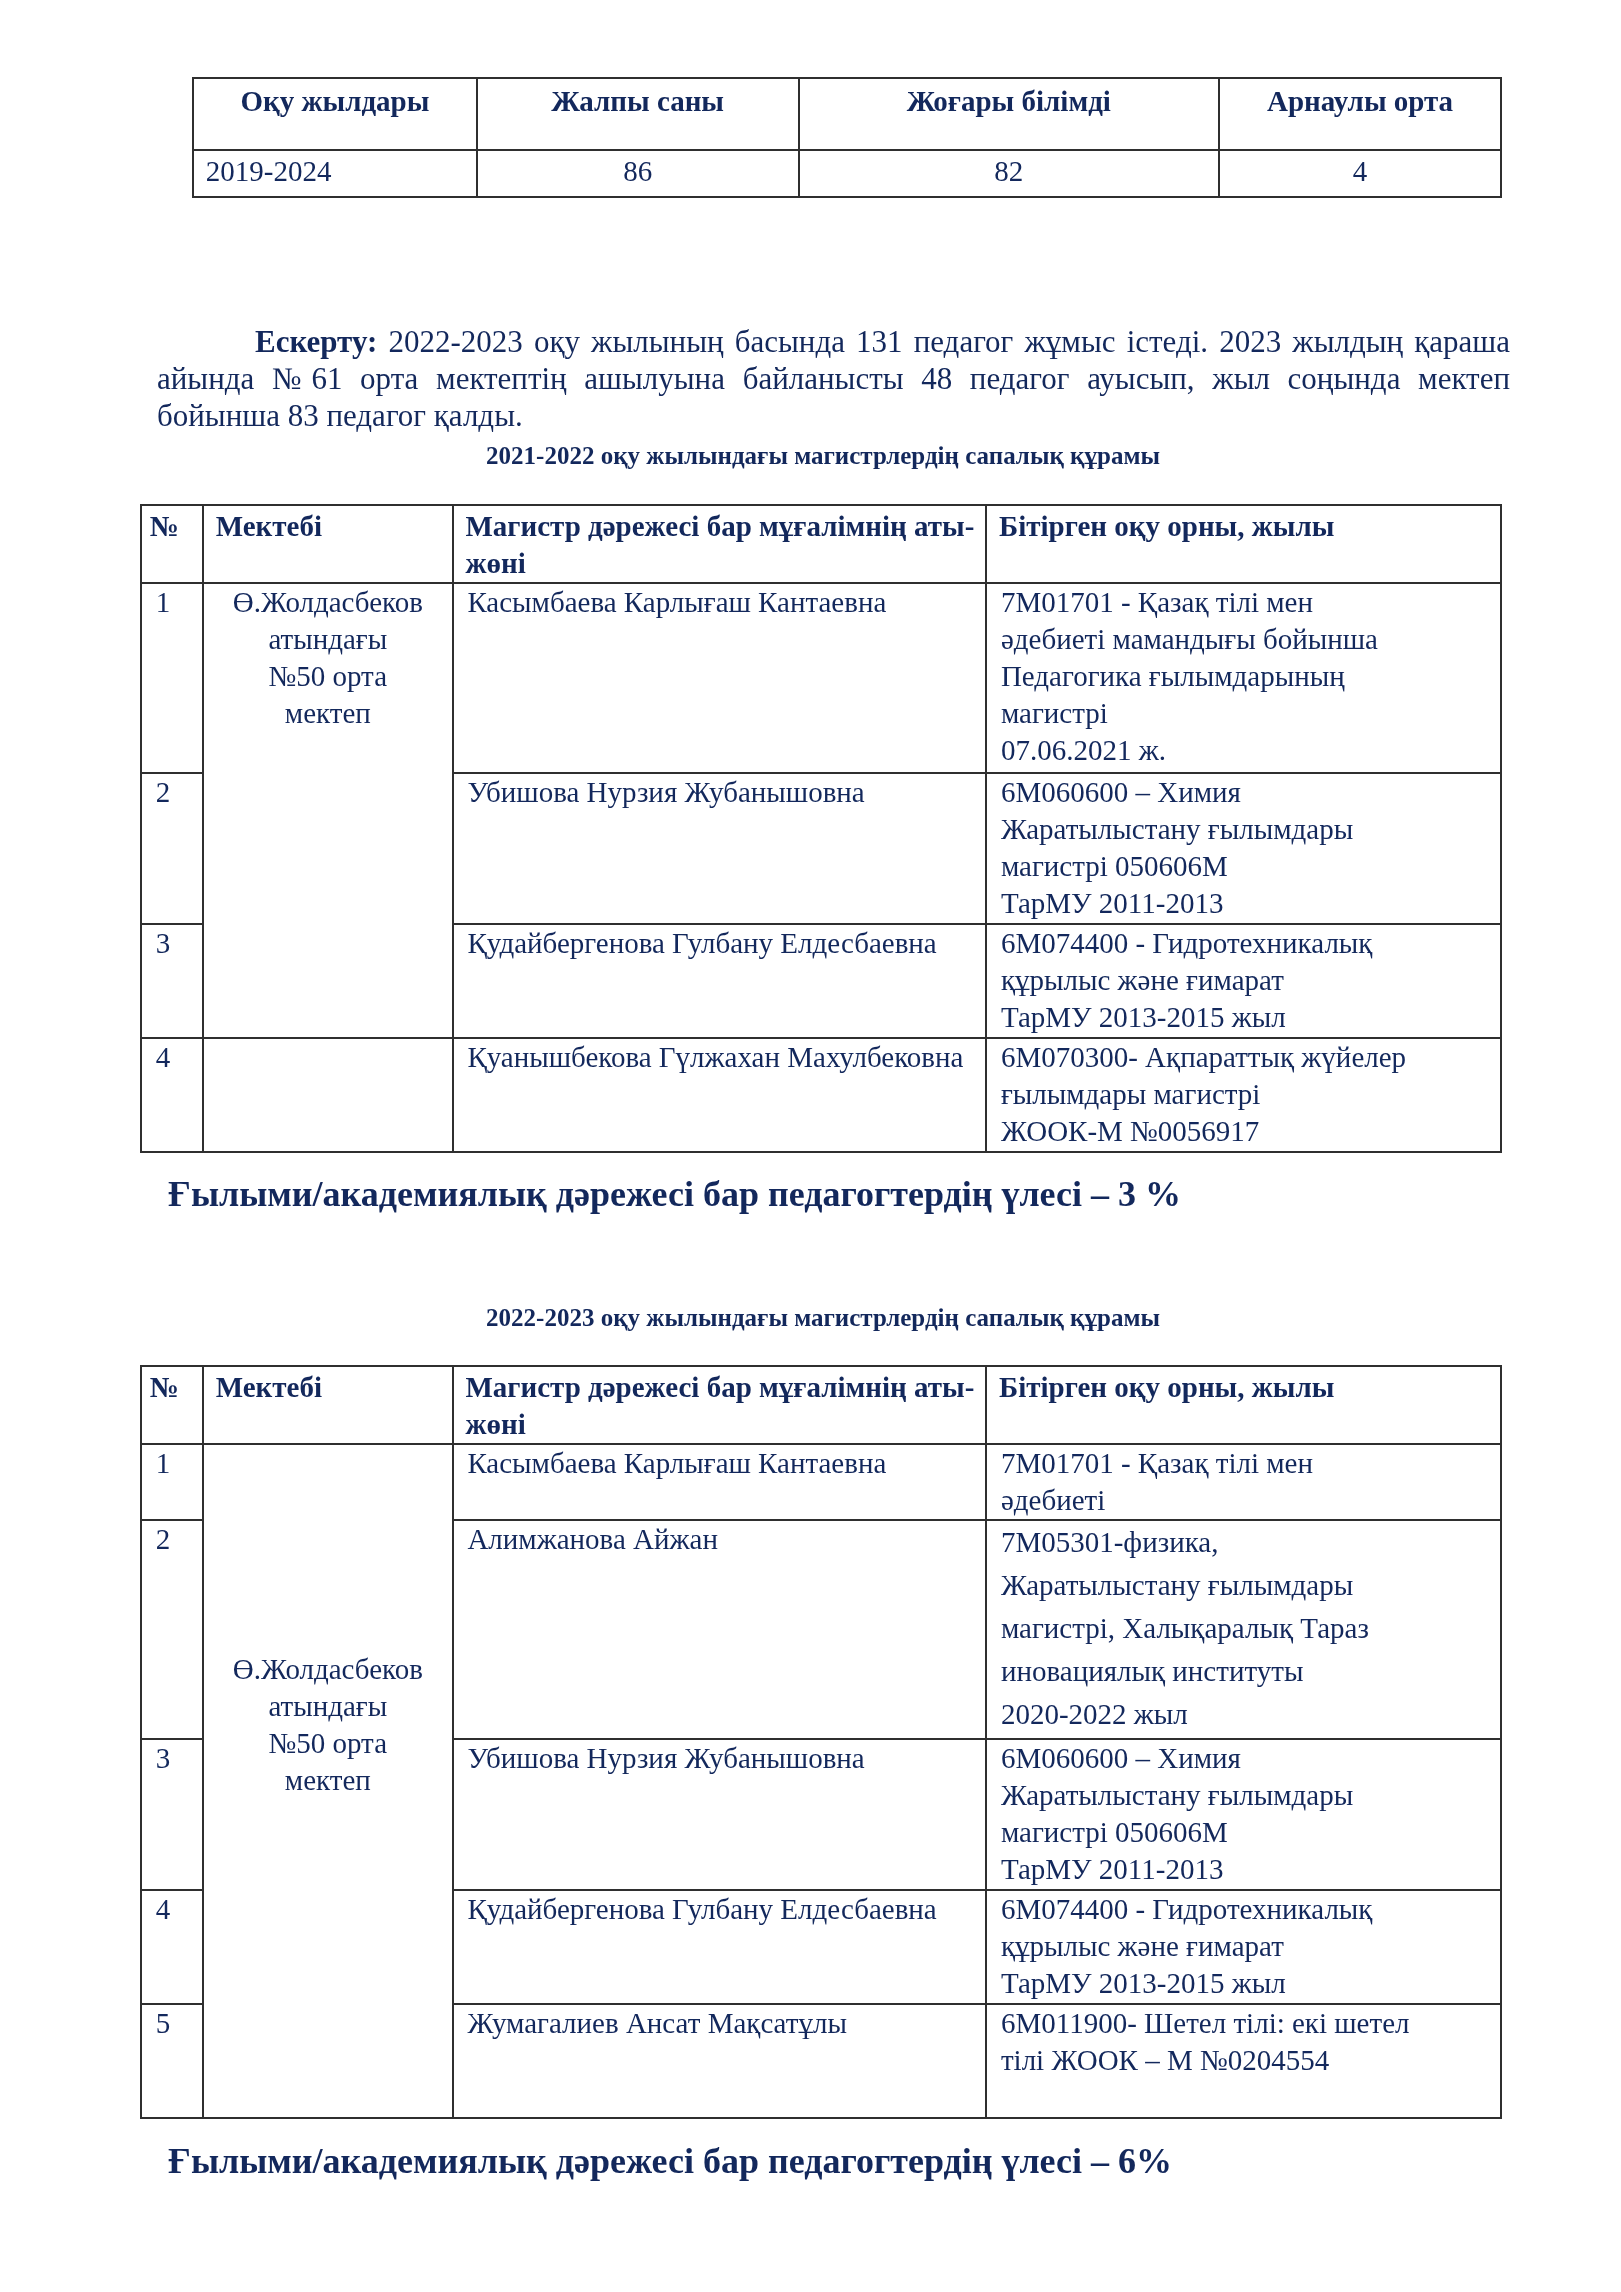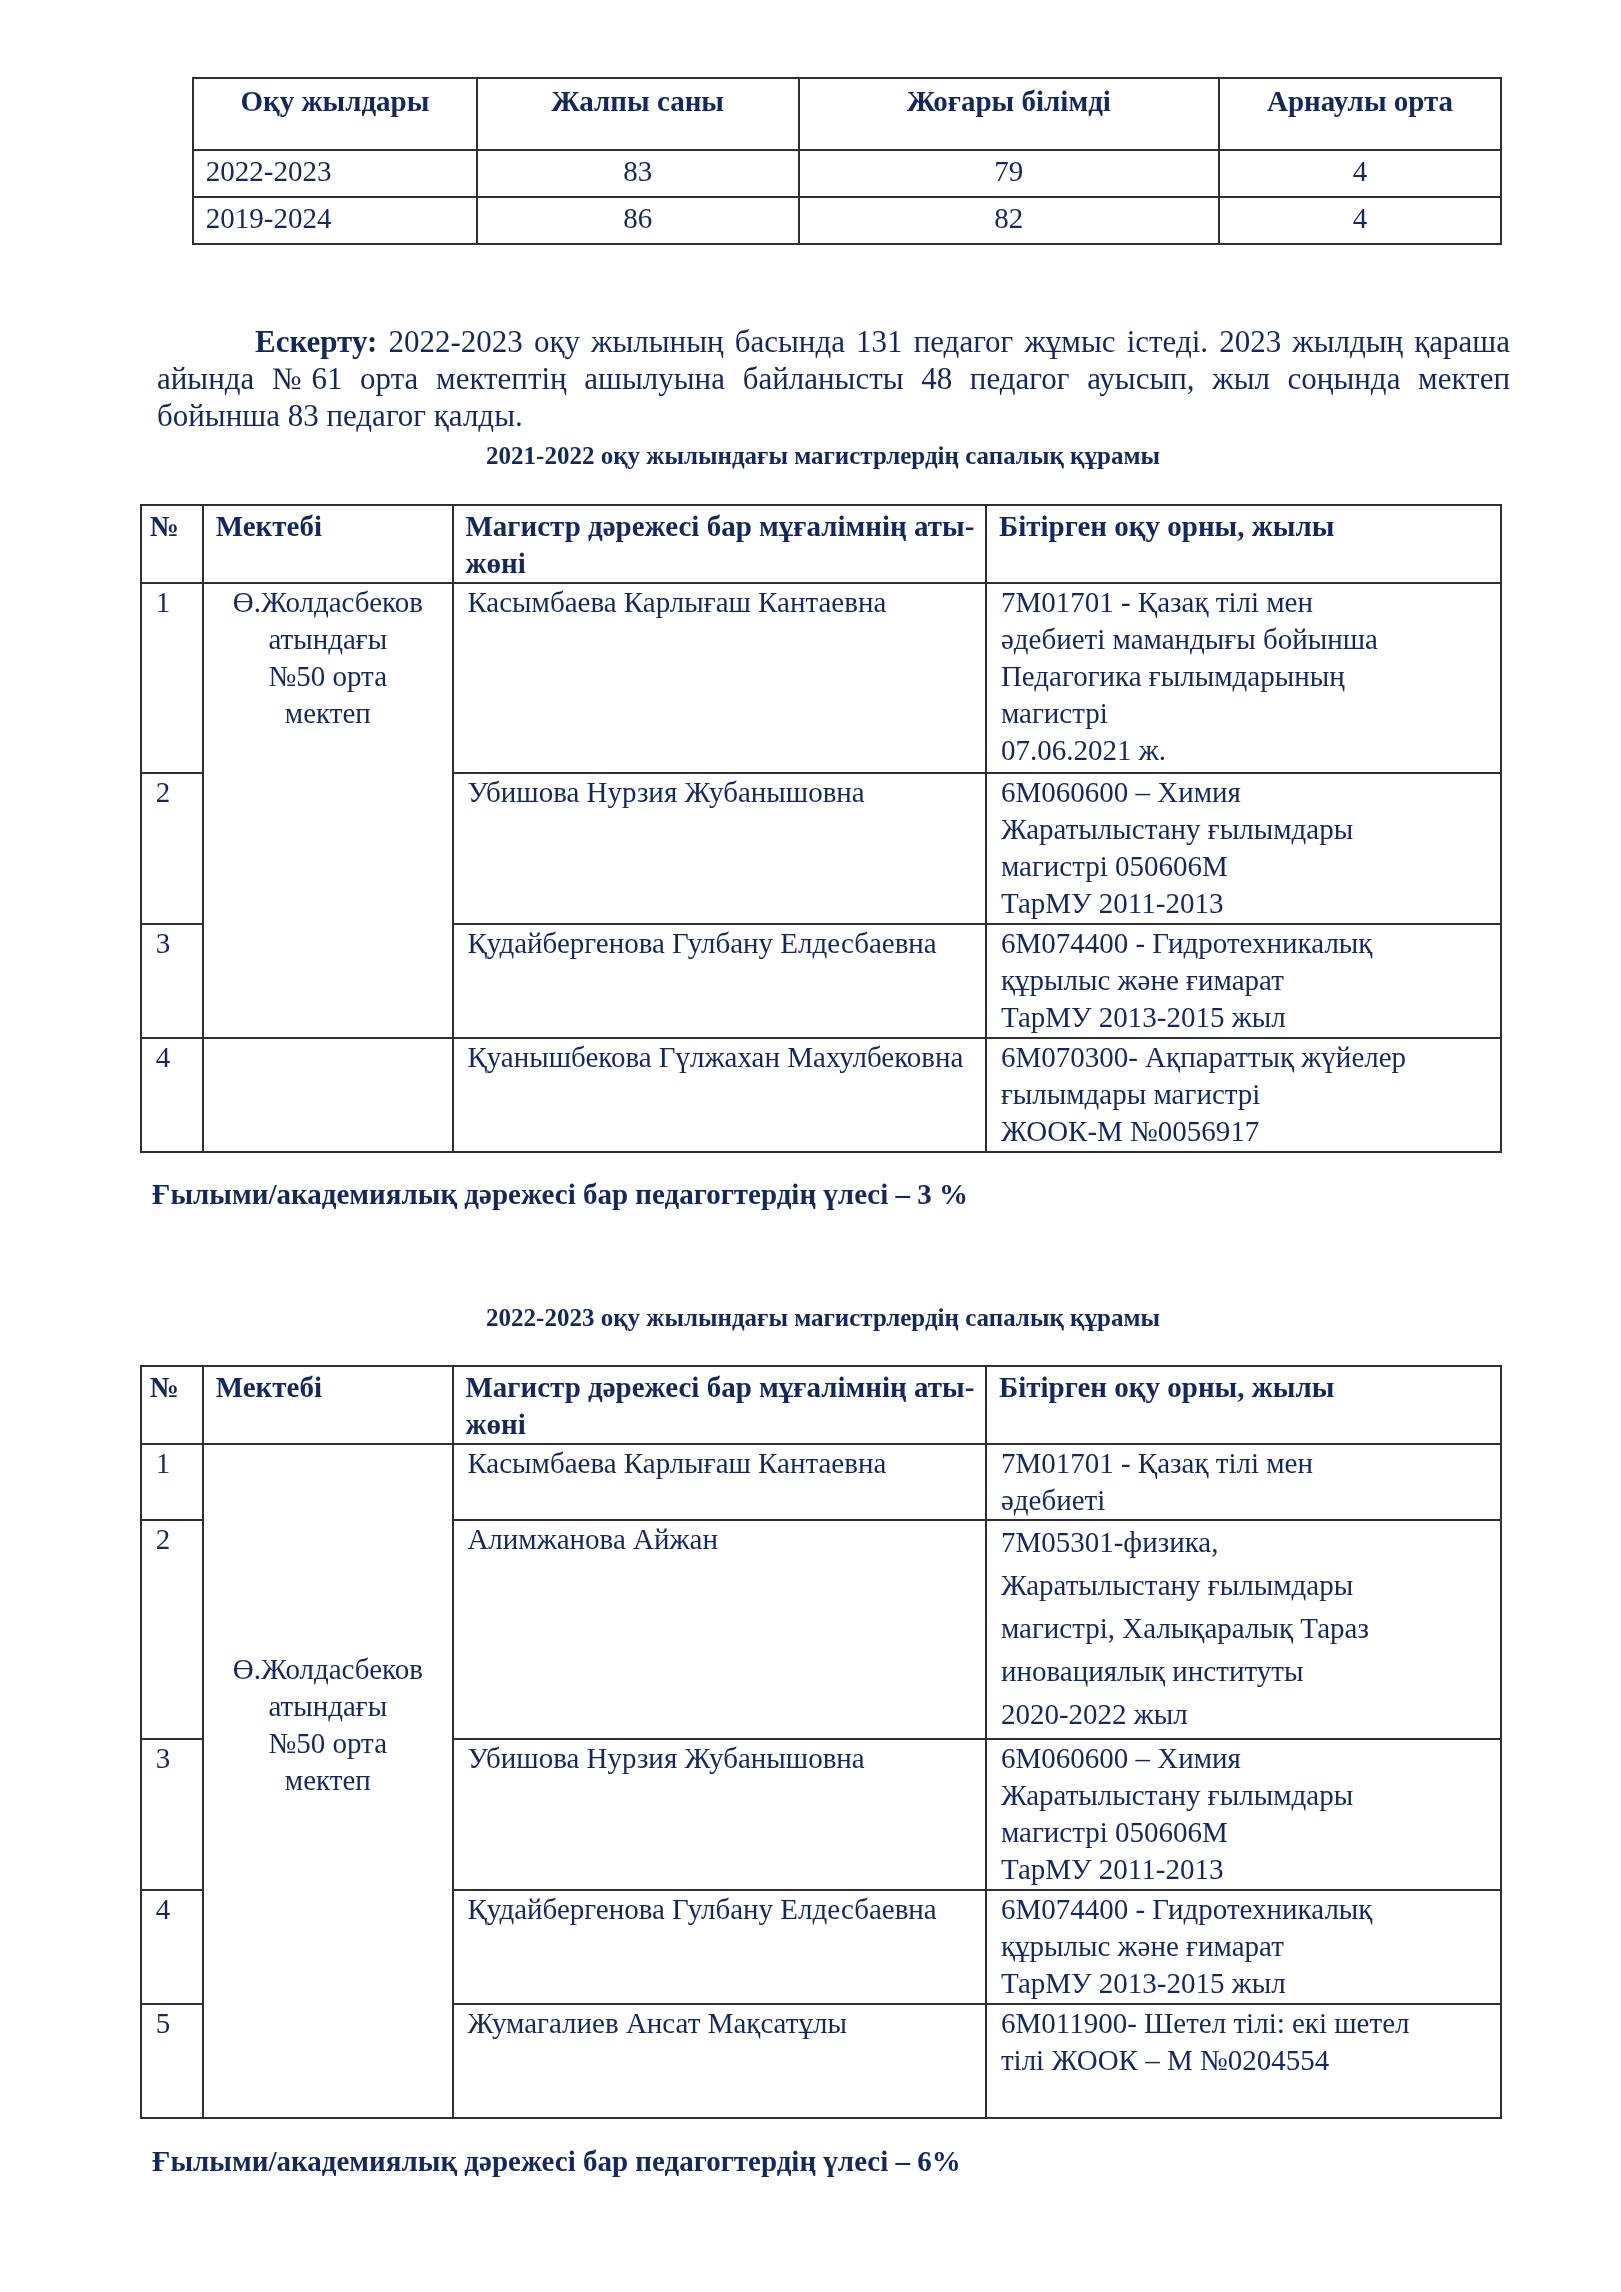--- a/index.html
+++ b/index.html
@@ -64,21 +64,21 @@
   #masters-2 { top: 1365px; }
   #masters-2 tr.r1 td { height: 73px; }
   #masters-2 tr.r2 td { height: 217px; }
   #masters-2 tr.r3 td { height: 149px; }
   #masters-2 tr.r4 td { height: 112px; }
   #masters-2 tr.r5 td { height: 112px; }
   #masters-2 td.dip-wide { line-height: 43px; margin-top: 37px; }
   #masters-2 td.school-2 { vertical-align: top; padding-top: 206px; }
 
   .share {
-    position: absolute; left: 152px; font-weight: bold; font-size: 29px; line-height: 37px;
+    position: absolute; left: 168px; font-weight: bold; font-size: 36px; line-height: 37px;
   }
   #share-1 { top: 1176px; }
   #share-2 { top: 2143px; }
   .line { display: block; }
 </style>
 </head>
 <body>
 
 <table id="stats-table">
   <colgroup>
@@ -88,26 +88,20 @@
       <col class="c4">
     </colgroup>
   <tbody>
       <tr>
     <th>Оқу жылдары</th>
     <th>Жалпы саны</th>
     <th>Жоғары білімді</th>
     <th>Арнаулы орта</th>
   </tr>
   <tr>
-    <td class="year">2022-2023</td>
-    <td>83</td>
-    <td>79</td>
-    <td>4</td>
-  </tr>
-  <tr>
     <td class="year">2019-2024</td>
     <td>86</td>
     <td>82</td>
     <td>4</td>
   </tr>
 </tbody>
   </table>
 
 <div class="note"><b>Ескерту:</b><span> 2022-2023 оқу жылының басында 131 педагог жұмыс істеді. 2023 жылдың қараша айында  №61 орта мектептің ашылуына байланысты 48 педагог ауысып, жыл соңында мектеп бойынша  83 педагог қалды.</span></div>
 

